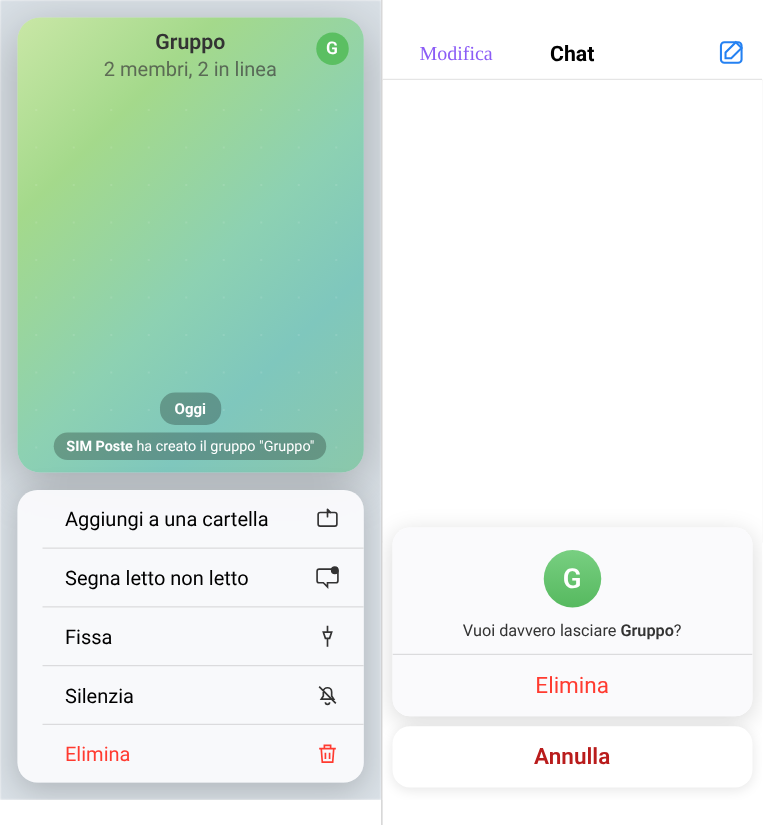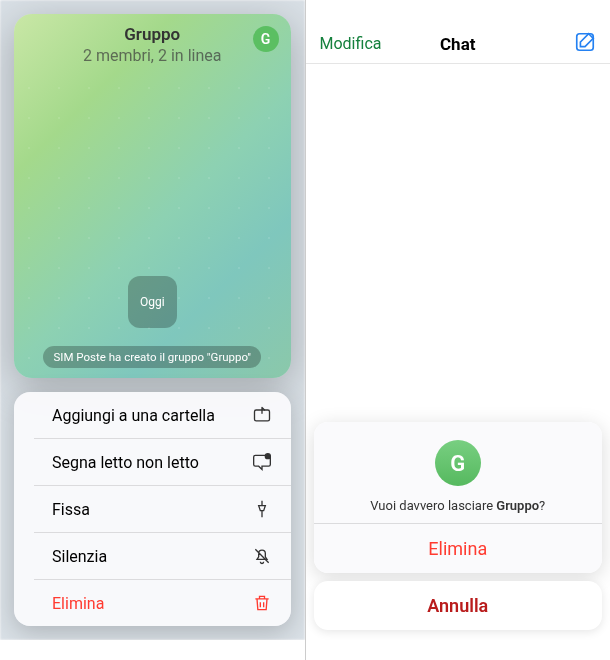--- a/index.html
+++ b/index.html
@@ -85,33 +85,34 @@
     display: flex;
     flex-direction: column;
     justify-content: flex-end;
     align-items: center;
     padding: 10px;
   }
   .date-pill {
     background: rgba(0,0,0,0.25);
     color: #fff;
     font-size: 12px;
-    padding: 19px 12px;
+    padding: 6px 12px;
     border-radius: 12px;
-    margin-bottom: 18px;
+    margin-bottom: 6px;
+    font-weight: bold;
   }
   .sys-msg {
     background: rgba(0,0,0,0.25);
     color: #fff;
     font-size: 11.5px;
     padding: 4px 10px;
     border-radius: 11px;
     text-align: center;
   }
-  .sys-msg b { font-weight: 400; }
+  .sys-msg b { font-weight: 700; }
 
   .context-menu {
     margin-top: 14px;
     background: rgba(250,250,252,0.95);
     backdrop-filter: blur(5px);
     border-radius: 16px;
     overflow: hidden;
     box-shadow: 0 6px 25px rgba(0,0,0,0.2);
     padding-left: 20px;
   }
@@ -180,23 +181,24 @@
     justify-content: center;
     position: relative;
     border-bottom: 0.5px solid rgba(0,0,0,0.1);
   }
   .nav-title {
     font-size: 17px;
     font-weight: 700;
   }
   .nav-left {
     position: absolute;
-    left: 14px;
-    color: #15803d;
+    left: 30px;
+    color: #8b5cf6;
     font-size: 16px;
+    font-family: Liberation Serif, serif;
   }
   .nav-right {
     position: absolute;
     right: 14px;
     color: #2481f2;
   }
   .nav-right svg { width: 22px; height: 22px; }
 
   .chat-area {
     height: 370px;

